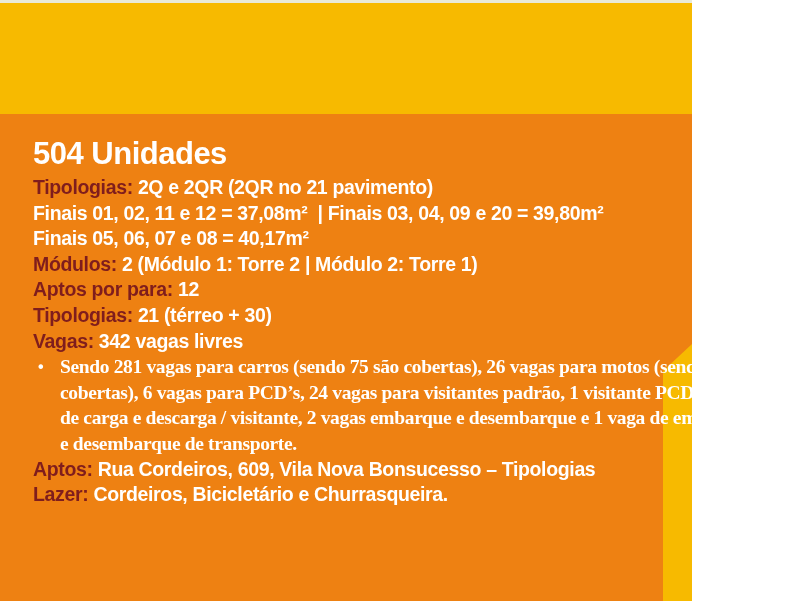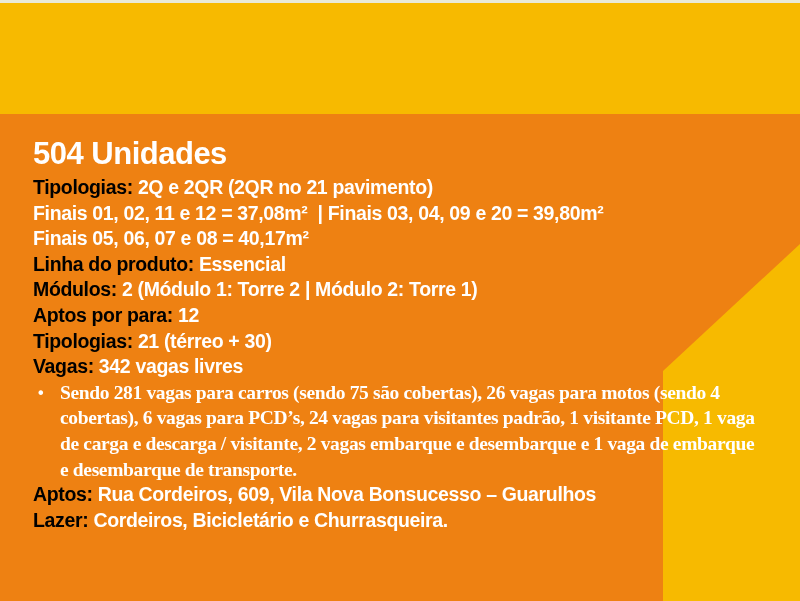--- a/index.html
+++ b/index.html
@@ -1,38 +1,38 @@
 <!DOCTYPE html>
 <html><head>
 <meta charset="utf-8">
 <style>
   html,body{margin:0;padding:0;background:#fff;}
   .slide{
     position:relative;
-    width:800px;height:601px;
+    width:692px;height:601px;
     background:#EE8112;
     overflow:hidden;
     font-family:"Liberation Sans", sans-serif;
   }
   .top-line{position:absolute;top:0;left:0;width:800px;height:3px;background:#E9EAD8;}
   .top-band{position:absolute;top:3px;left:0;width:800px;height:111px;background:#F7BA00;}
   .corner-shape{position:absolute;left:663px;top:244px;width:137px;height:357px;display:block;}
   .content{
     position:absolute;left:33px;top:136px;width:730px;
     color:#FFFFFF;
   }
   .title{
     font-size:31px;font-weight:bold;letter-spacing:-0.5px;
     line-height:36px;margin:0 0 3px 0;color:#FFFFFF;
   }
   .line{
     font-size:19.5px;font-weight:bold;line-height:25.6px;
     letter-spacing:-0.35px;color:#FFFFFF;
   }
-  .lbl{color:#000000;}
+  .lbl{color:#7f1d1d;}
   .val{white-space:pre-wrap;}
   .bullet{display:flex;align-items:flex-start;}
   .bullet .marker{flex:none;width:22px;padding-left:5px;font-size:16px;}
   .bullet .val{flex:1;font-family:Liberation Serif, serif;}
 </style>
 </head>
 <body>
 
 <div class="slide">
   <div class="top-line"></div>
@@ -51,24 +51,20 @@
     </div>
 
     <div class="line">
       <span class="val">Finais 01, 02, 11 e 12 = 37,08m²  | Finais 03, 04, 09 e 20 = 39,80m²</span>
     </div>
 
     <div class="line">
       <span class="val">Finais 05, 06, 07 e 08 = 40,17m²</span>
     </div>
 
-    <div class="line">
-      <span class="lbl">Linha do produto:</span>
-      <span class="val">Essencial</span>
-    </div>
 
     <div class="line">
       <span class="lbl">Módulos:</span>
       <span class="val">2 (Módulo 1: Torre 2 | Módulo 2: Torre 1)</span>
     </div>
 
 
     <div class="line">
       <span class="lbl">Aptos por para:</span>
       <span class="val">12</span>
@@ -84,21 +80,21 @@
       <span class="val">342 vagas livres</span>
     </div>
 
     <div class="line bullet">
       <span class="marker">•</span>
       <span class="val">Sendo 281 vagas para carros (sendo 75 são cobertas), 26 vagas para motos (sendo 4 cobertas), 6 vagas para PCD’s, 24 vagas para visitantes padrão, 1 visitante PCD, 1 vaga de carga e descarga / visitante, 2 vagas embarque e desembarque e 1 vaga de embarque e desembarque de transporte.</span>
     </div>
 
     <div class="line">
       <span class="lbl">Aptos:</span>
-      <span class="val">Rua Cordeiros, 609, Vila Nova Bonsucesso – Guarulhos</span>
+      <span class="val">Rua Cordeiros, 609, Vila Nova Bonsucesso – Tipologias</span>
     </div>
 
     <div class="line">
       <span class="lbl">Lazer:</span>
       <span class="val">Cordeiros, Bicicletário e Churrasqueira.</span>
     </div>
   </div>
 </div>
 
 </body></html>

